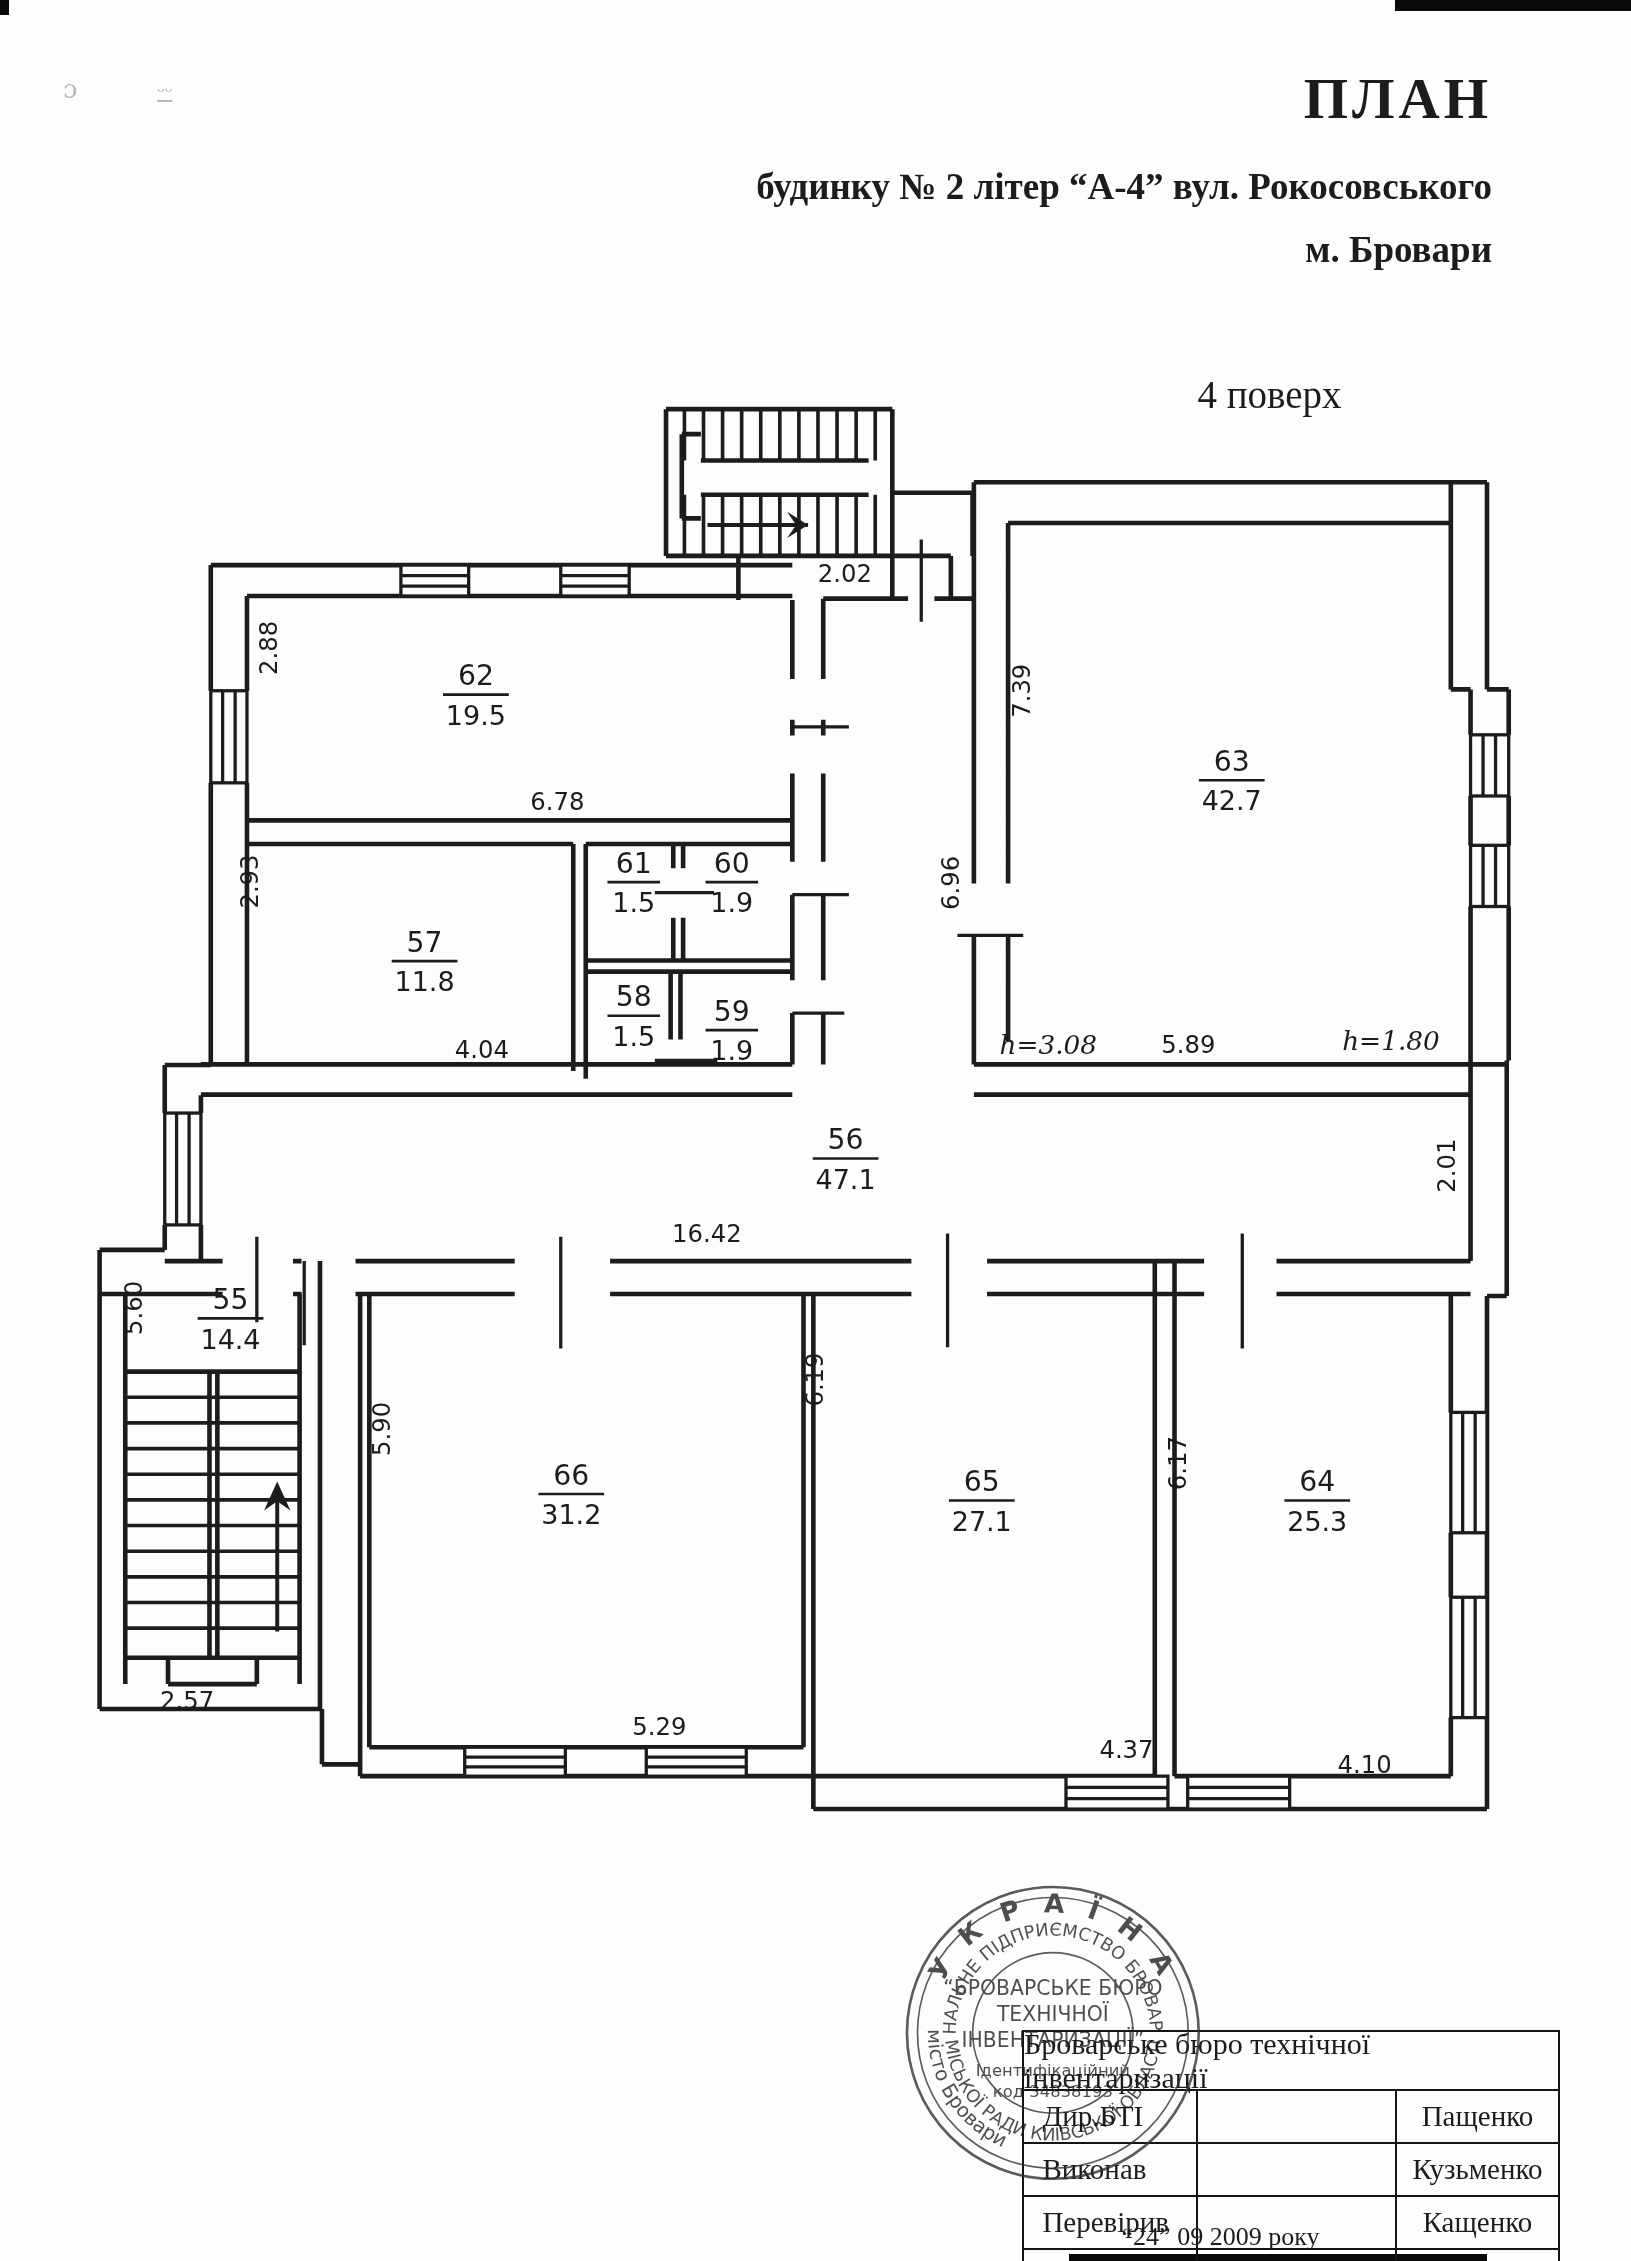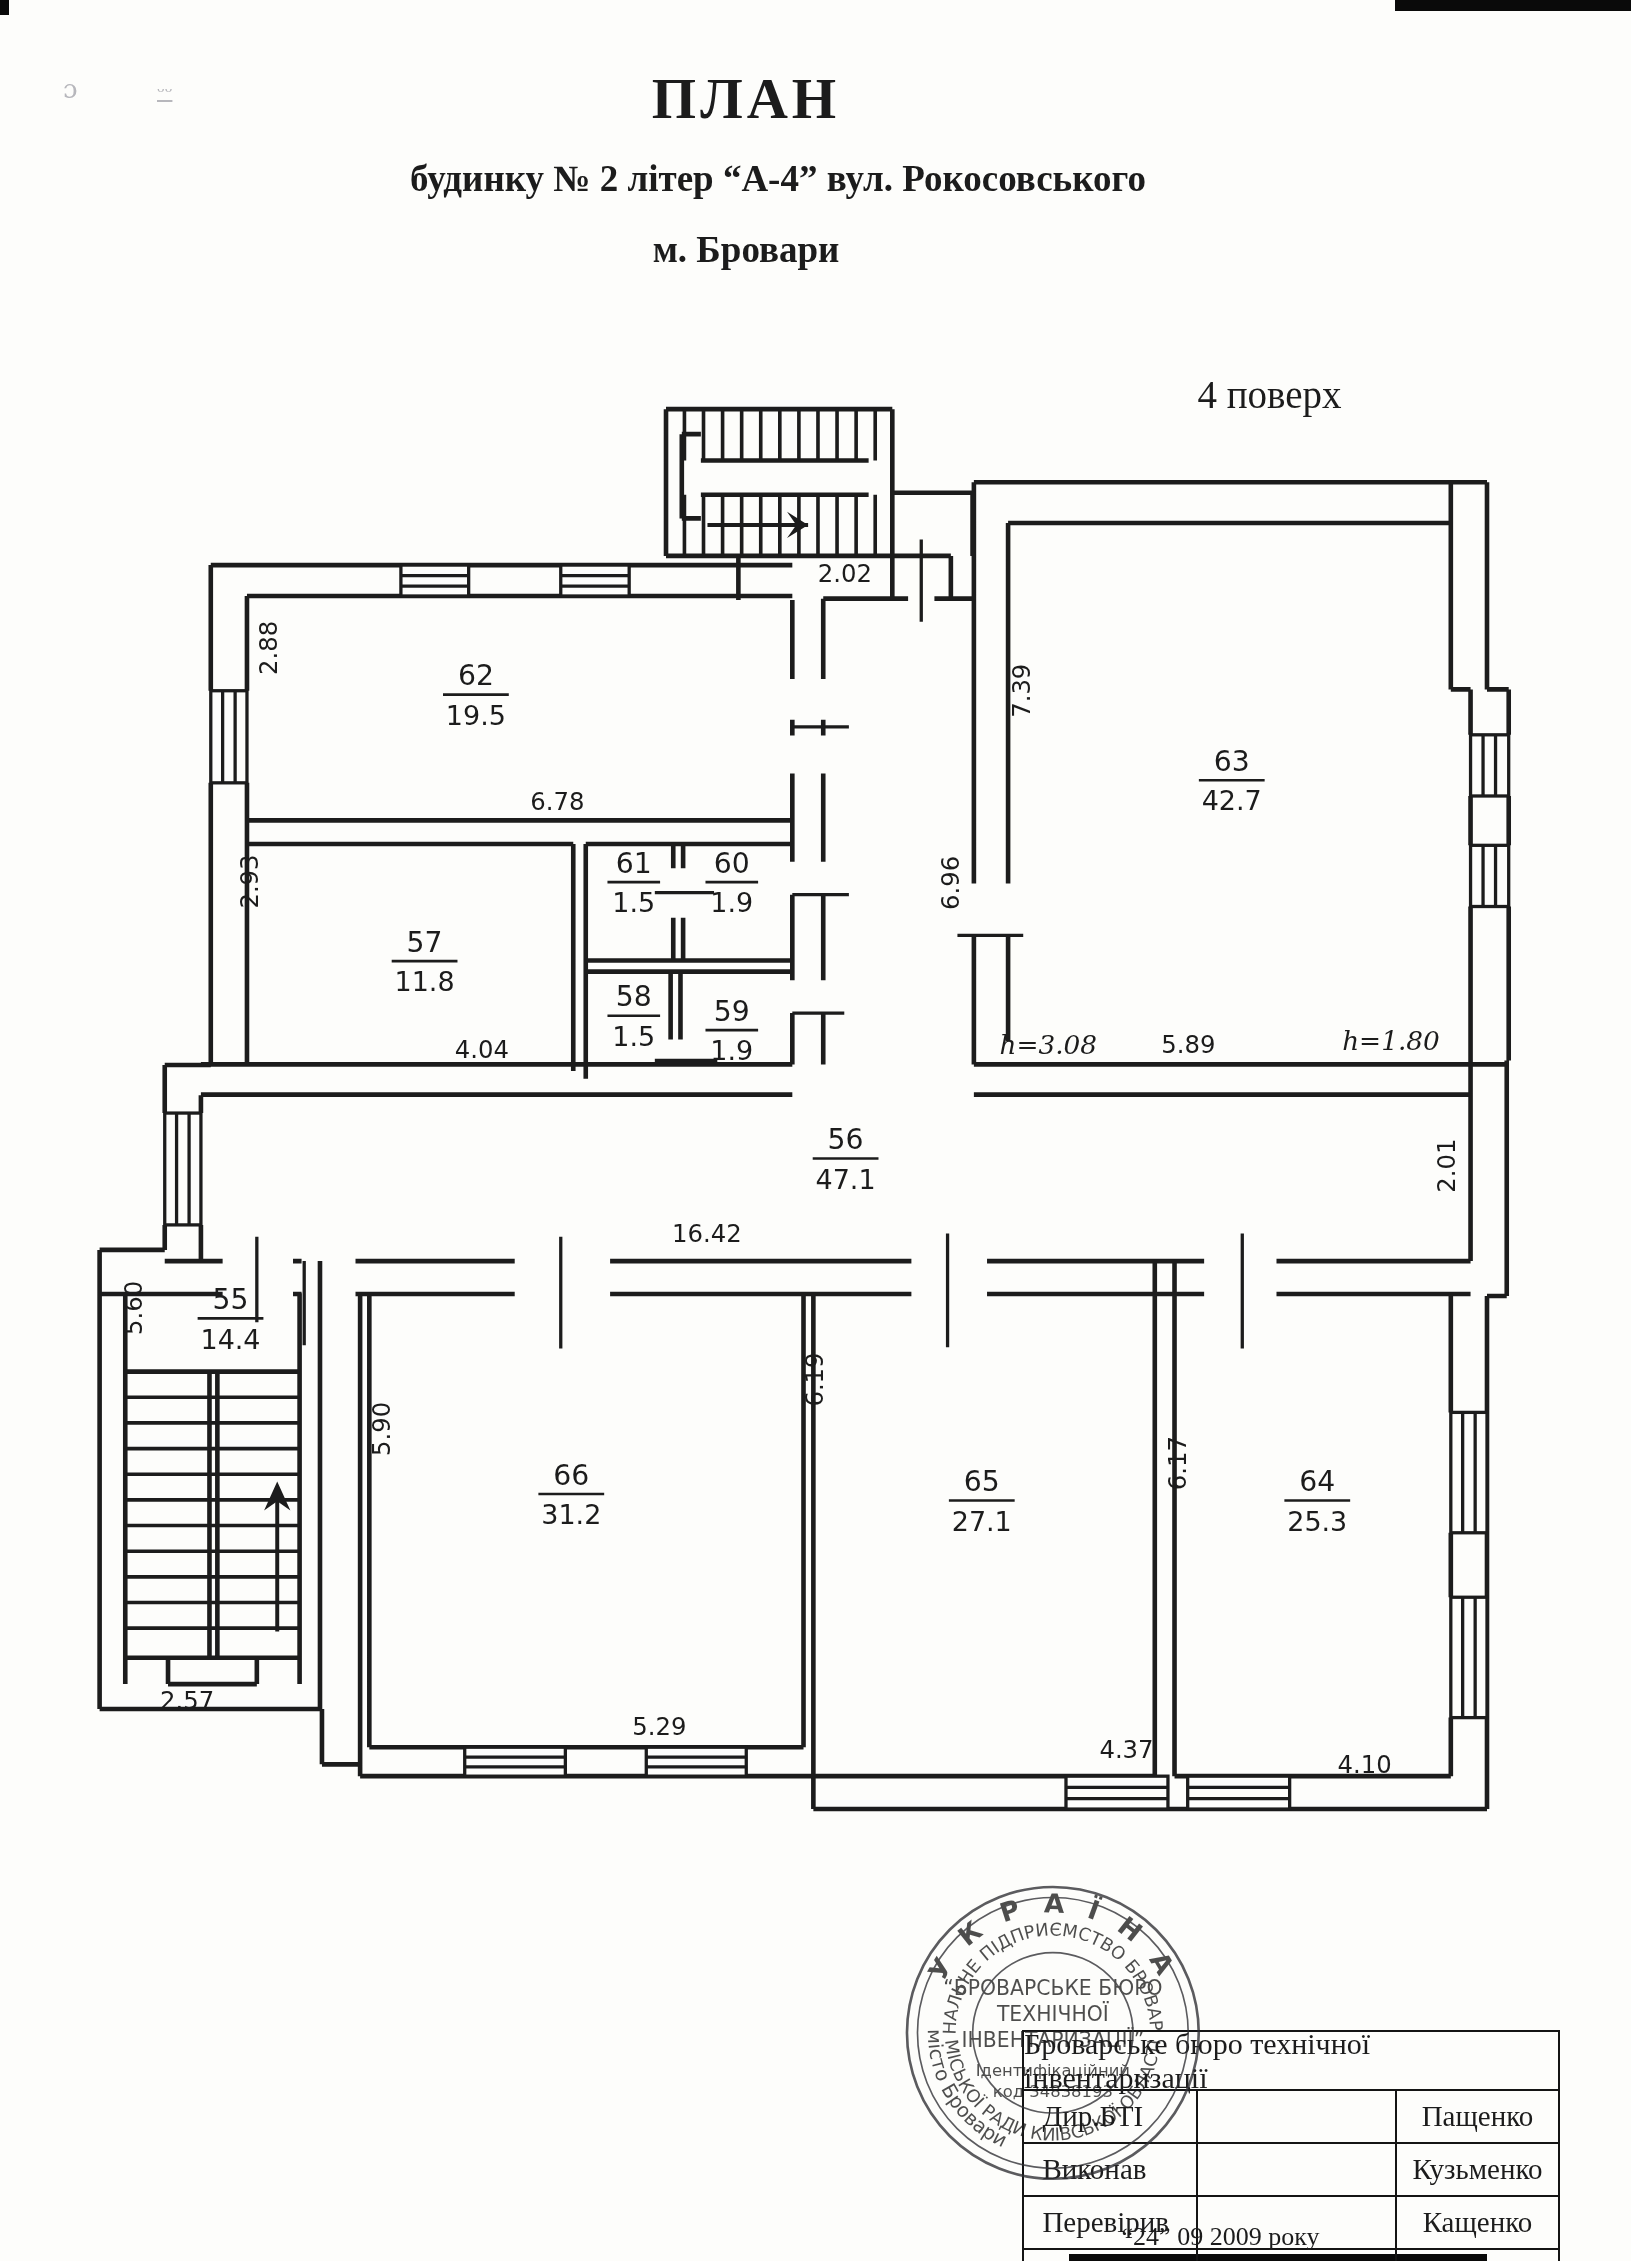--- a/index.html
+++ b/index.html
@@ -1,22 +1,22 @@
 <!DOCTYPE html>
 <html style="font-size:10.5px"><head>
 <meta charset="utf-8">
 <style>
   html,body{margin:0;padding:0;background:#e8e8e6;}
   .page{position:relative;width:1632px;height:2261px;background:#fdfdfb;overflow:hidden;
         font-family:"Liberation Serif", serif;color:#1c1c1c;}
   .abs{position:absolute;}
   .scanbar{background:#0a0a0a;}
-  .hdr{left:0;width:1492px;text-align:center;font-weight:bold;white-space:pre;}
+  .hdr{left:0;width:1492px;text-align:right;font-weight:bold;white-space:pre;}
   .h-plan{top:66px;font-size:57px;letter-spacing:4px;}
-  .h-sub{top:157px;font-size:37px;margin-left:32px;}
+  .h-sub{top:165px;font-size:37px;}
   .h-city{top:228px;font-size:37px;}
   .h-scale{top:292px;font-size:37px;}
   .h-floor{left:1118px;top:372px;width:303px;text-align:center;font-weight:normal;font-size:39px;position:absolute;}
   svg text{font-family:"DejaVu Sans", sans-serif;fill:#1c1c1c;}
   .rnum{font-size:43px;}
   .rarea{font-size:41px;}
   .dim{font-size:37px;}
   .hand{font-family:"DejaVu Serif", serif;font-style:italic;font-size:40px;}
   .tbl{left:1022px;top:2030px;width:534px;height:232px;border:2px solid #141414;
        background:transparent;font-size:29px;}

